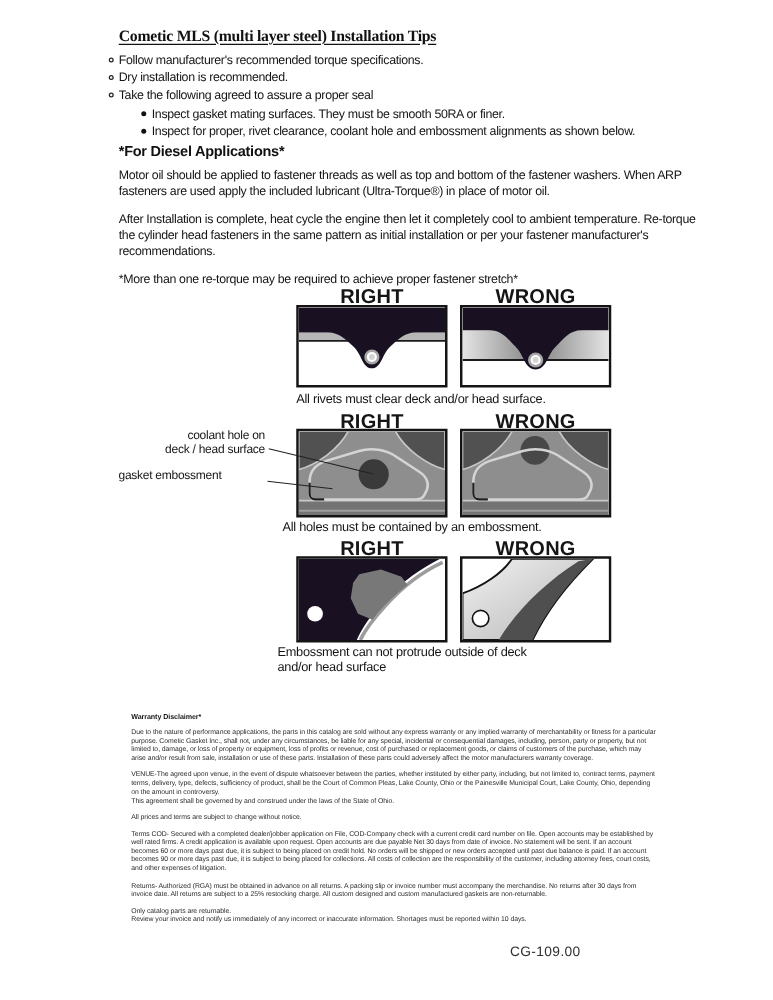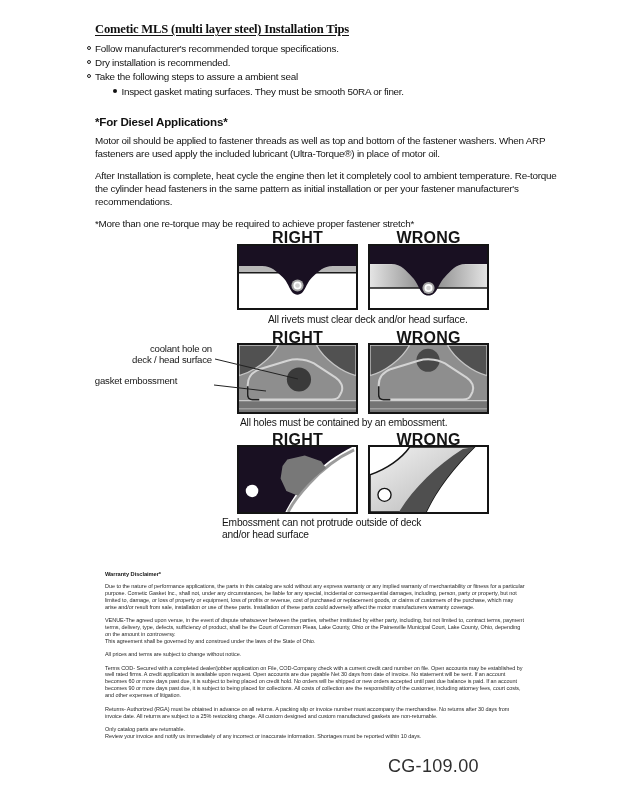--- a/index.html
+++ b/index.html
@@ -31,45 +31,49 @@
   .dg-box svg { display:block; width:100%; height:100%; }
   .dg-caption { font-size:10.2px; letter-spacing:-0.2px; color:#141414; line-height:12px; }
 
   .side-label { font-size:9.6px; letter-spacing:-0.2px; color:#161616; text-align:right; line-height:10.5px; }
 
   .warranty { left:105px; top:571px; width:420px; font-size:5.5px; letter-spacing:-0.05px; line-height:6.9px; color:#2a2a2a; }
   .warranty h4 { font-size:5.7px; font-weight:bold; color:#161616; margin-bottom:5px; }
   .warranty p { margin-bottom:6.5px; }
   .warranty p.tight { margin-bottom:0; }
 
-  .footer-code { left:388px; top:756px; font-size:18px; letter-spacing:0.3px; color:#2f2f2f; }
+  .footer-code { left:408px; top:756px; font-size:11px; letter-spacing:0.3px; color:#2f2f2f; }
 
   .overlay-svg { left:0; top:0; width:618px; height:800px; pointer-events:none; }
 </style>
 </head>
 <body>
 
 <div class="abs page-title">Cometic MLS (multi layer steel) Installation Tips</div>
 
 <div class="abs bullets">
   <div class="bullet-row">
     <span class="marker-open"></span>
     <span>Follow manufacturer's recommended torque specifications.</span>
   </div>
   <div class="bullet-row">
     <span class="marker-open"></span>
     <span>Dry installation is recommended.</span>
   </div>
   <div class="bullet-row">
     <span class="marker-open"></span>
-    <span>Take the following steps to assure a ambient seal</span>
+    <span>Take the following agreed to assure a proper seal</span>
   </div>
   <div class="bullet-row sub">
     <span class="marker-fill"></span>
     <span>Inspect gasket mating surfaces.  They must be smooth 50RA or finer.</span>
+  </div>
+  <div class="bullet-row sub">
+    <span class="marker-fill"></span>
+    <span>Inspect for proper, rivet clearance, coolant hole and embossment alignments as shown below.</span>
   </div>
 </div>
 
 <div class="abs diesel">
   <h3>*For Diesel Applications*</h3>
   <p>Motor oil should be applied to fastener threads as well as top and bottom of the fastener washers. When ARP fasteners are used apply the included lubricant (Ultra-Torque®) in place of motor oil.</p>
   <p>After Installation is complete, heat cycle the engine then let it completely cool to ambient temperature. Re-torque the cylinder head fasteners in the same pattern as initial installation or per your fastener manufacturer's recommendations.</p>
   <p>*More than one re-torque may be required to achieve proper fastener stretch*</p>
 </div>
 
@@ -105,21 +109,21 @@
     <line x1="0" y1="44" x2="121" y2="44" stroke="#1a1a1a" stroke-width="1.6"></line>
     <path d="M0,0 H121 V19 H99 C88,19 84,26 77,33 C70,40 69.5,52 60.5,52 C51.5,52 51,40 44,33 C37,26 33,19 22,19 H0 Z" fill="#191022"></path>
     <g>
       <circle cx="60.5" cy="44" r="6.3" fill="#a5a5a5"></circle>
       <circle cx="60.5" cy="44" r="4.2" fill="#ffffff"></circle>
       <circle cx="60.5" cy="44" r="2.4" fill="#d3d3d3"></circle>
     </g>
   </svg>
 </div>
 
-<div class="abs dg-caption" style="left:237px; top:314px;margin-left:31px;">All rivets must clear deck and/or head surface.</div>
+<div class="abs dg-caption" style="left:237px; top:314px;">All rivets must clear deck and/or head surface.</div>
 
 <div class="abs dg-label" style="left:237px; top:329px;">RIGHT</div>
 <div class="abs dg-label" style="left:368px; top:329px;">WRONG</div>
 
 <div class="abs side-label" style="left:60px; top:344px; width:152px;">
   <div>coolant hole on</div>
   <div>deck / head surface</div>
 </div>
 <div class="abs side-label" style="left:60px; top:376px; width:152px;text-align:center;">gasket embossment</div>
 
@@ -144,21 +148,21 @@
     <line x1="0" y1="58" x2="121" y2="58" stroke="#c9c9c9" stroke-width="1.3"></line>
     <line x1="0" y1="66.5" x2="121" y2="66.5" stroke="#9e9e9e" stroke-width="1.6"></line>
     <path d="M0,0 H41 C33,15 15,28 0,32 Z" fill="#515151" stroke="#c6c6c6" stroke-width="1.4"></path>
     <path d="M121,0 H80 C88,15 106,28 121,32 Z" fill="#515151" stroke="#c6c6c6" stroke-width="1.4"></path>
     <circle cx="60" cy="16" r="12" fill="#484848"></circle>
     <path d="M14,57 C11,57 9,55 9,52 L9,42 C9,34 14,28 22,25 L50,16.5 C60,13.5 72,15 81,21.5 L100,34 C106,38 108,44 106,49 L104,53 C103,55.5 100,57 96,57 Z" fill="none" stroke="#d4d4d4" stroke-width="2.1"></path>
     <path d="M9,43 L9,52 C9,55 11,57 14,57 L21,57" fill="none" stroke="#1f1f1f" stroke-width="1.8"></path>
   </svg>
 </div>
 
-<div class="abs dg-caption" style="left:240px; top:417px;">All holes must be contained by an embossment.</div>
+<div class="abs dg-caption" style="left:226px; top:417px;">All holes must be contained by an embossment.</div>
 
 <div class="abs dg-label" style="left:237px; top:431px;">RIGHT</div>
 <div class="abs dg-label" style="left:368px; top:431px;">WRONG</div>
 
 <div class="abs dg-box" style="left:237px; top:445px; height:69px;">
   <svg viewBox="0 0 121 68" preserveAspectRatio="none">
     <rect width="121" height="68" fill="#ffffff"></rect>
     <path d="M119,3 C104,10 87,22 72,39 C62,50 55,59 51,68" fill="none" stroke="#9c9c9c" stroke-width="3"></path>
     <path d="M0,0 H117 C103,7 85,19 70,36 C60,47 53,57 48,68 H0 Z" fill="#191022"></path>
     <path d="M50,13 L68,9 L85,15 L90,22 C80,30 69,40 61,51 L49,46 L43,33 L45,20 Z" fill="#787878"></path>

